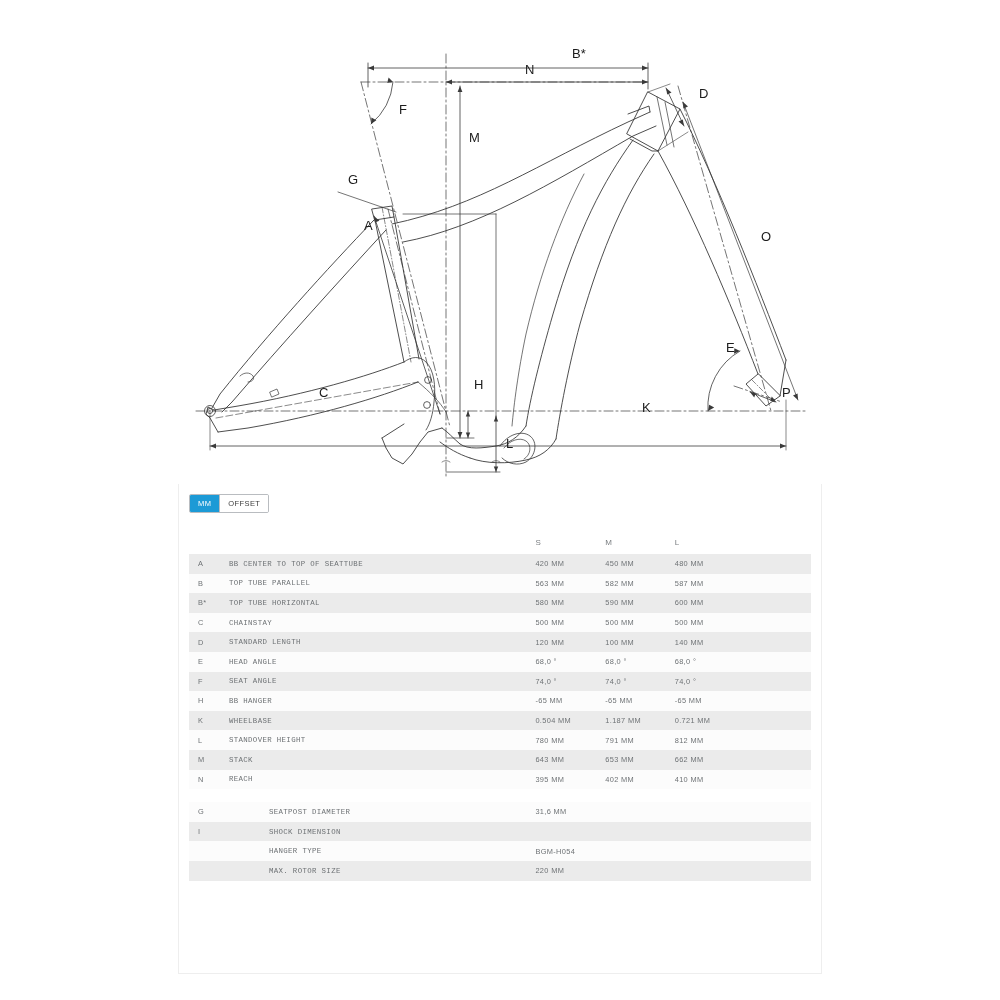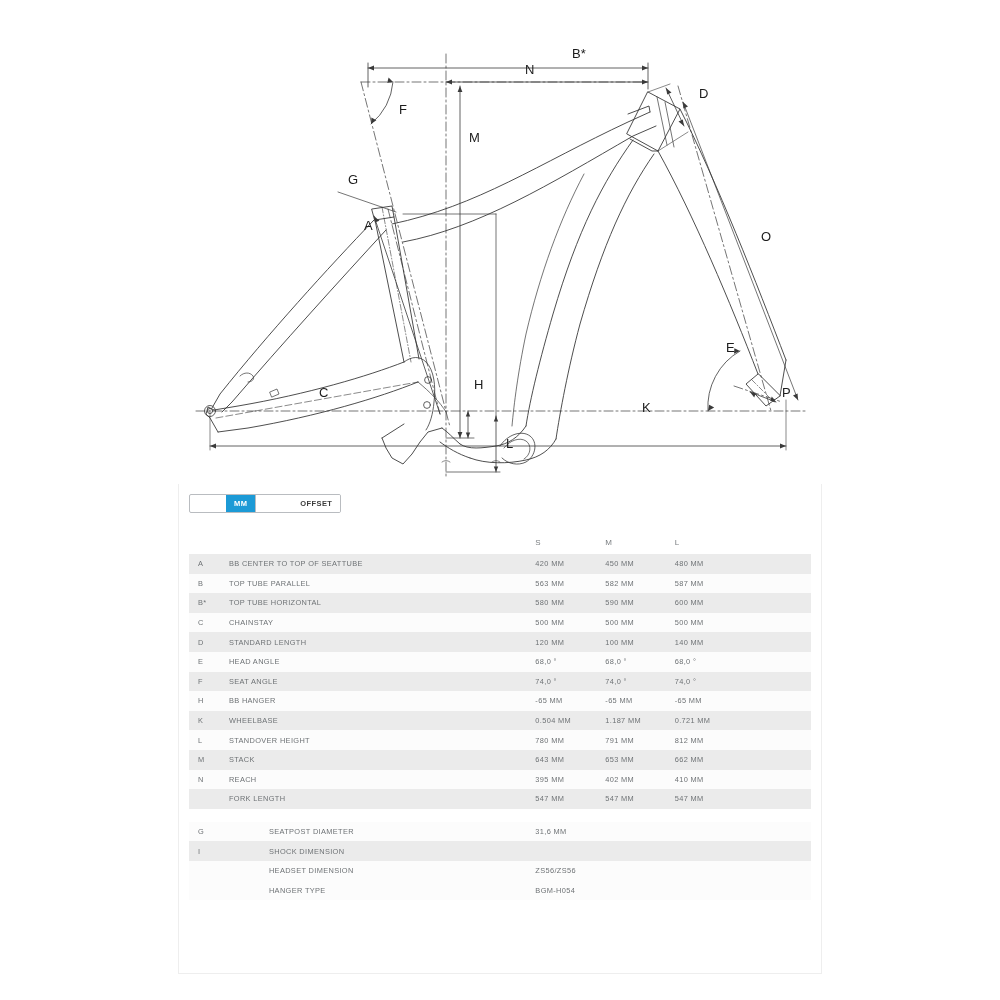--- a/index.html
+++ b/index.html
@@ -44,33 +44,32 @@
     left: 189px;
     top: 494px;
     display: flex;
     border: 1px solid #b9bcc0;
     border-radius: 2px;
     overflow: hidden;
     height: 17px;
   }
   .unit-btn {
     font-size: 7.5px;
-    font-weight: bold;
+    font-weight: normal;
     letter-spacing: 0.4px;
     padding: 0 8px;
     display: flex;
     align-items: center;
     justify-content: center;
     cursor: pointer;
     background: #ffffff;
     color: #3c3c3c;
     border: none;
     font-family: "Liberation Sans", sans-serif;
     line-height: 1;
-    margin-left: 36px;
   }
   .unit-btn.active {
     background: #1c9ad6;
     color: #ffffff;
   }
   .unit-sep { width: 1px; background: #b9bcc0; }
 
   
   .geo-table {
     position: absolute;
@@ -87,21 +86,21 @@
     height: 19.6px;
     vertical-align: middle;
     font-weight: normal;
     text-align: left;
     white-space: nowrap;
   }
   .geo-table tr.shade td { background: #ebebeb; }
   .geo-table tr.plain td { background: #fcfcfc; }
   .geo-table tr.head td { background: #ffffff; height: 24px; }
   .col-key   { width: 34px; padding-left: 9px !important; }
-  .col-name  { width: 290px; }
+  .col-name  { width: 290px; font-family: Liberation Mono, monospace; }
   .col-s     { width: 74px; }
   .col-m     { width: 74px; }
   .col-l     { width: 74px; }
   .col-pad   { width: 76px; }
   .hdr { color: #7a7e81; font-size: 8px; letter-spacing: 0.5px; }
   .name-indent2 { padding-left: 40px !important; }
   .spacer-row td { background: #ffffff !important; height: 13px; }
 </style>
 </head>
 <body>
@@ -382,28 +381,20 @@
         <td class="col-pad"></td>
       </tr>
       <tr class="plain">
         <td class="col-key">N</td>
         <td class="col-name">REACH</td>
         <td class="col-s">395 MM</td>
         <td class="col-m">402 MM</td>
         <td class="col-l">410 MM</td>
         <td class="col-pad"></td>
       </tr>
-      <tr class="shade">
-        <td class="col-key"></td>
-        <td class="col-name">FORK LENGTH</td>
-        <td class="col-s">547 MM</td>
-        <td class="col-m">547 MM</td>
-        <td class="col-l">547 MM</td>
-        <td class="col-pad"></td>
-      </tr>
 
       <tr class="spacer-row">
         <td colspan="6"></td>
       </tr>
 
       <tr class="plain">
         <td class="col-key">G</td>
         <td class="col-name name-indent2">SEATPOST DIAMETER</td>
         <td class="col-s">31,6 MM</td>
         <td class="col-m"></td>
@@ -413,30 +404,30 @@
       <tr class="shade">
         <td class="col-key">I</td>
         <td class="col-name name-indent2">SHOCK DIMENSION</td>
         <td class="col-s"></td>
         <td class="col-m"></td>
         <td class="col-l"></td>
         <td class="col-pad"></td>
       </tr>
       <tr class="plain">
         <td class="col-key"></td>
-        <td class="col-name name-indent2">HEADSET DIMENSION</td>
-        <td class="col-s">ZS56/ZS56</td>
-        <td class="col-m"></td>
-        <td class="col-l"></td>
-        <td class="col-pad"></td>
-      </tr>
-      <tr class="plain">
-        <td class="col-key"></td>
         <td class="col-name name-indent2">HANGER TYPE</td>
         <td class="col-s">BGM-H054</td>
         <td class="col-m"></td>
         <td class="col-l"></td>
         <td class="col-pad"></td>
       </tr>
+      <tr class="shade">
+        <td class="col-key"></td>
+        <td class="col-name name-indent2">MAX. ROTOR SIZE</td>
+        <td class="col-s">220 MM</td>
+        <td class="col-m"></td>
+        <td class="col-l"></td>
+        <td class="col-pad"></td>
+      </tr>
     </tbody>
   </table>
 
 </div>
 
 </body></html>

